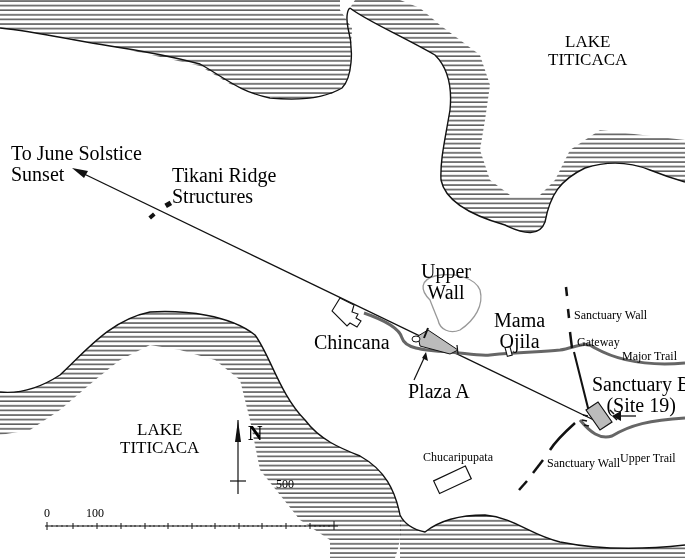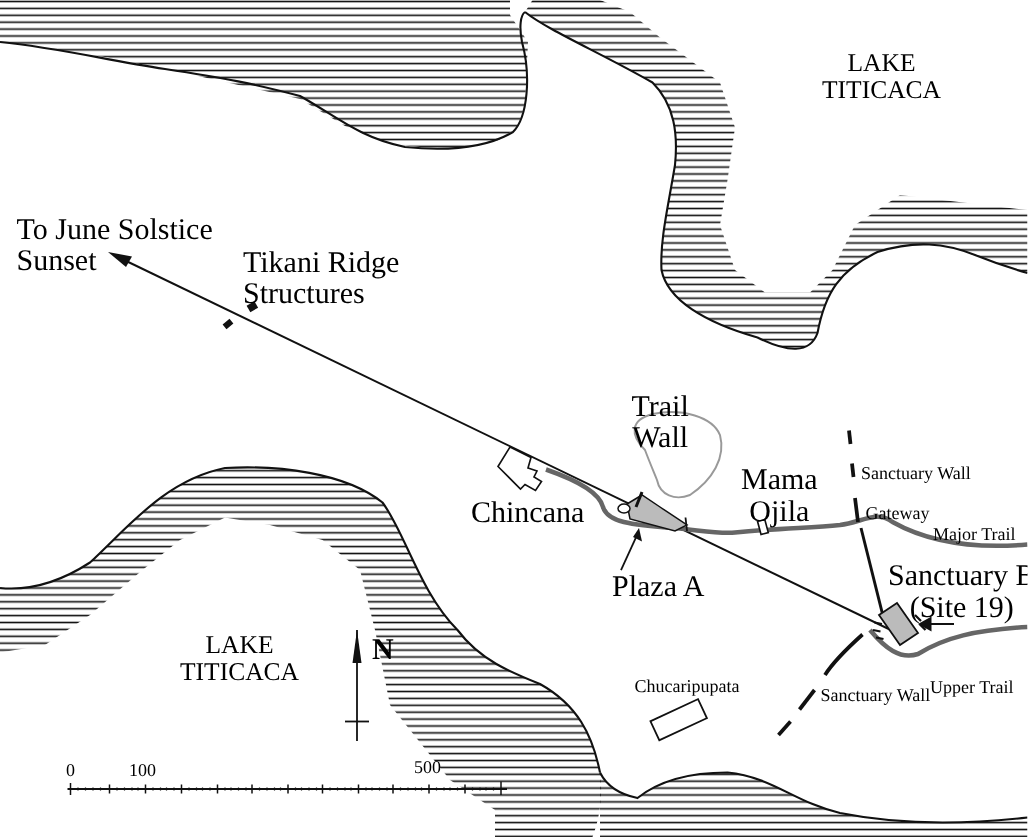--- a/index.html
+++ b/index.html
@@ -162,27 +162,27 @@
 <div class="lbl big center" style="left:120px;top:421px;">
   <div>LAKE</div>
   <div>TITICACA</div>
 </div>
 
 <div class="lbl med" style="left:11px;top:143px;">
   <div>To June Solstice</div>
   <div>Sunset</div>
 </div>
 
-<div class="lbl med" style="left:162px;top:165px;">
+<div class="lbl med" style="left:172px;top:165px;">
   <div>Tikani Ridge</div>
   <div>Structures</div>
 </div>
 
 <div class="lbl med center" style="left:421px;top:261px;">
-  <div>Trail</div>
+  <div>Upper</div>
   <div>Wall</div>
 </div>
 
 <div class="lbl med" style="left:314px;top:332px;">Chincana</div>
 
 <div class="lbl med" style="left:408px;top:381px;">Plaza A</div>
 
 <div class="lbl med center" style="left:494px;top:310px;">
   <div>Mama</div>
   <div>Ojila</div>
@@ -198,13 +198,13 @@
 </div>
 
 <div class="lbl sm" style="left:620px;top:452px;">Upper Trail</div>
 <div class="lbl sm" style="left:547px;top:457px;">Sanctuary Wall</div>
 <div class="lbl sm" style="left:423px;top:451px;">Chucaripupata</div>
 
 <div class="lbl med" style="left:248px;top:423px;font-weight:bold;">N</div>
 
 <div class="lbl sm" style="left:44px;top:507px;">0</div>
 <div class="lbl sm" style="left:86px;top:507px;">100</div>
-<div class="lbl sm" style="left:276px;top:505px;text-align:center;">500</div>
+<div class="lbl sm" style="left:276px;top:478px;text-align:center;">500</div>
 
 </body></html>

